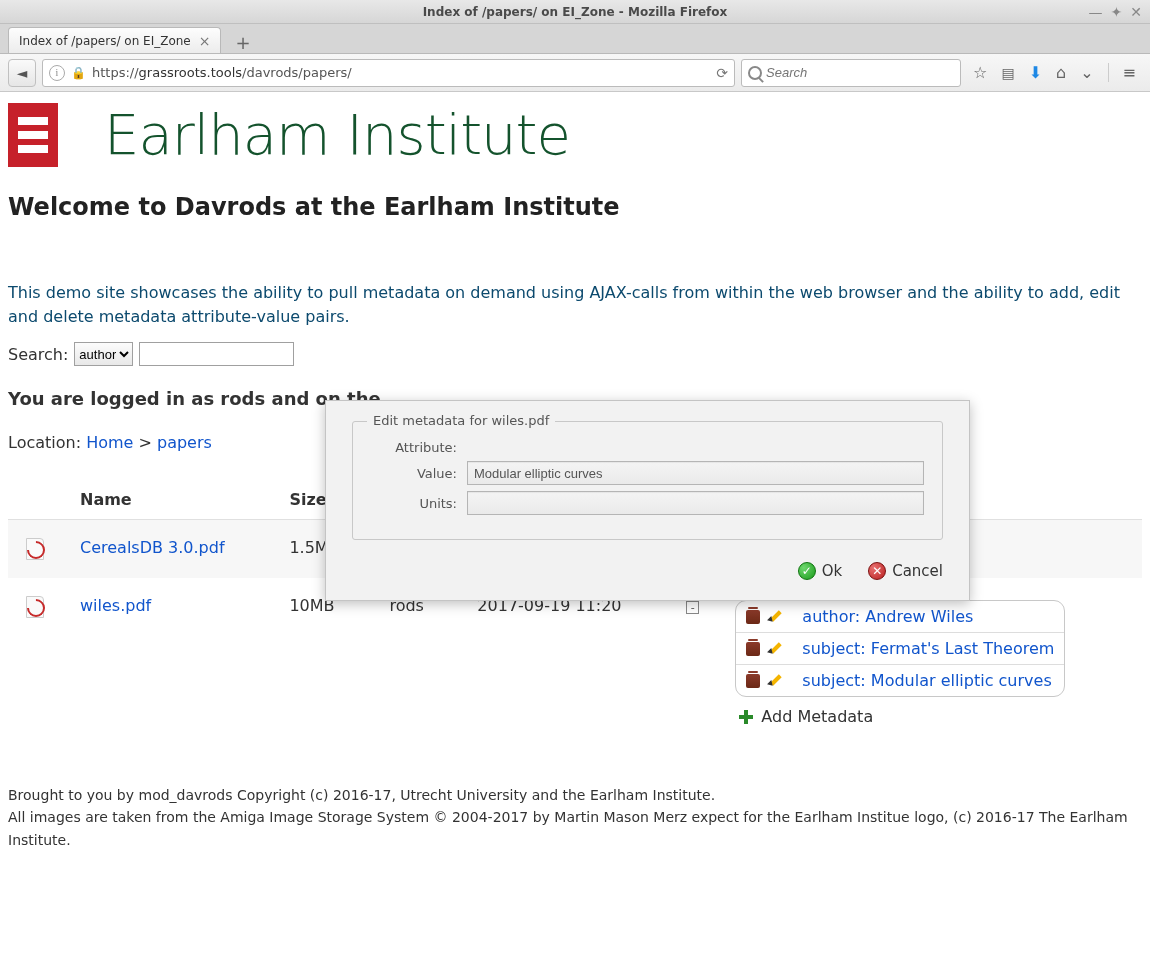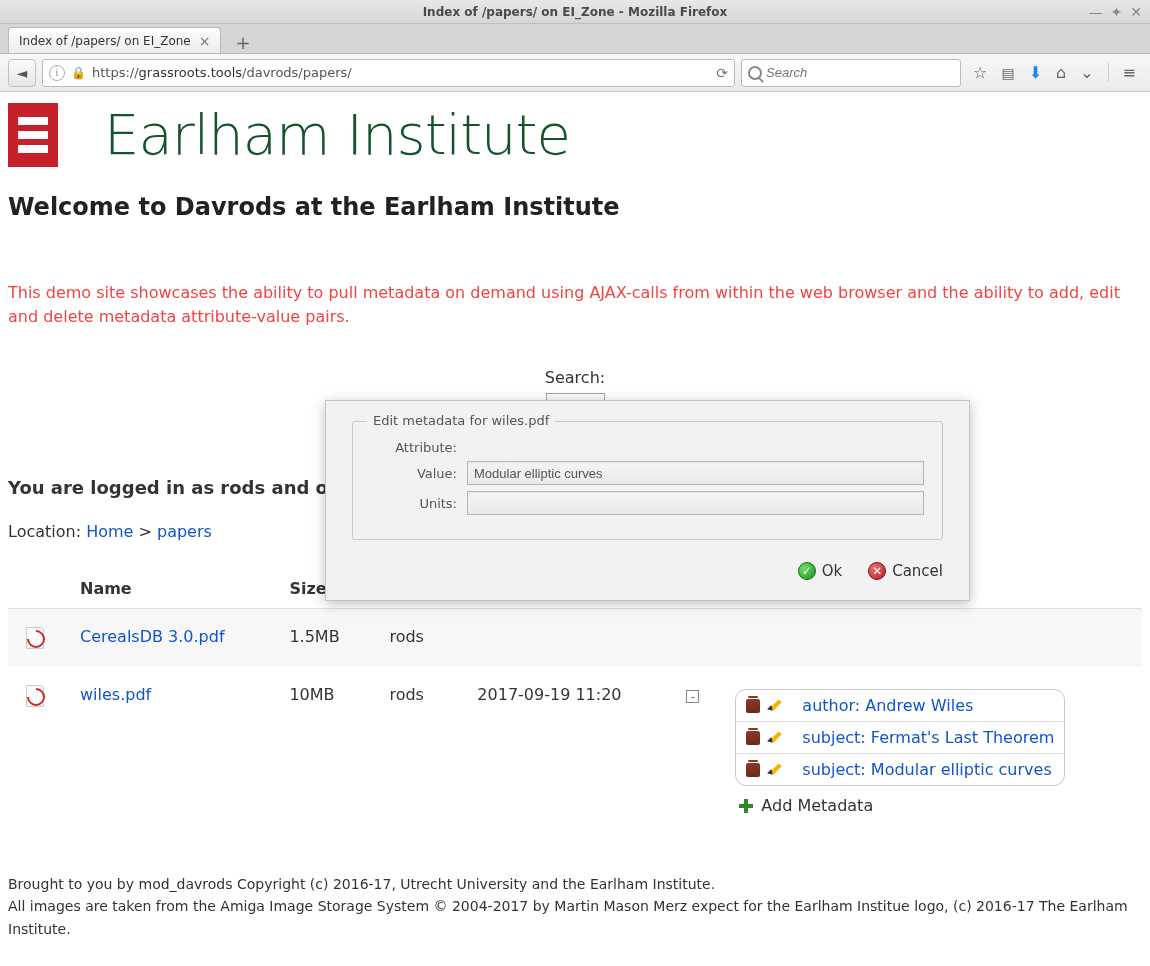--- a/index.html
+++ b/index.html
@@ -192,31 +192,30 @@
   margin-left: 28px;
 }
 h1.welcome {
   font-size: 24px;
   font-weight: bold;
   color: #222;
   margin-bottom: 60px;
 }
 .intro {
   font-size: 16px;
-  color: #ef4444;
+  color: #0c4a6e;
   line-height: 1.5;
-  margin-bottom: 39px;
+  margin-bottom: 13px;
 }
 .search-row {
   display: flex;
   align-items: center;
   gap: 6px;
   font-size: 16px;
-  margin-bottom: 30px;
-  flex-direction: column;
+  margin-bottom: 22px;
 }
 .search-row select, .search-row input {
   height: 24px;
   border: 1px solid #a0a0a0;
   background: linear-gradient(to bottom, #fcfcfc, #e8e8e8);
   font-size: 13px;
 }
 .search-row input { width: 155px; background: #fff; }
 .login-line {
   font-size: 18px;

